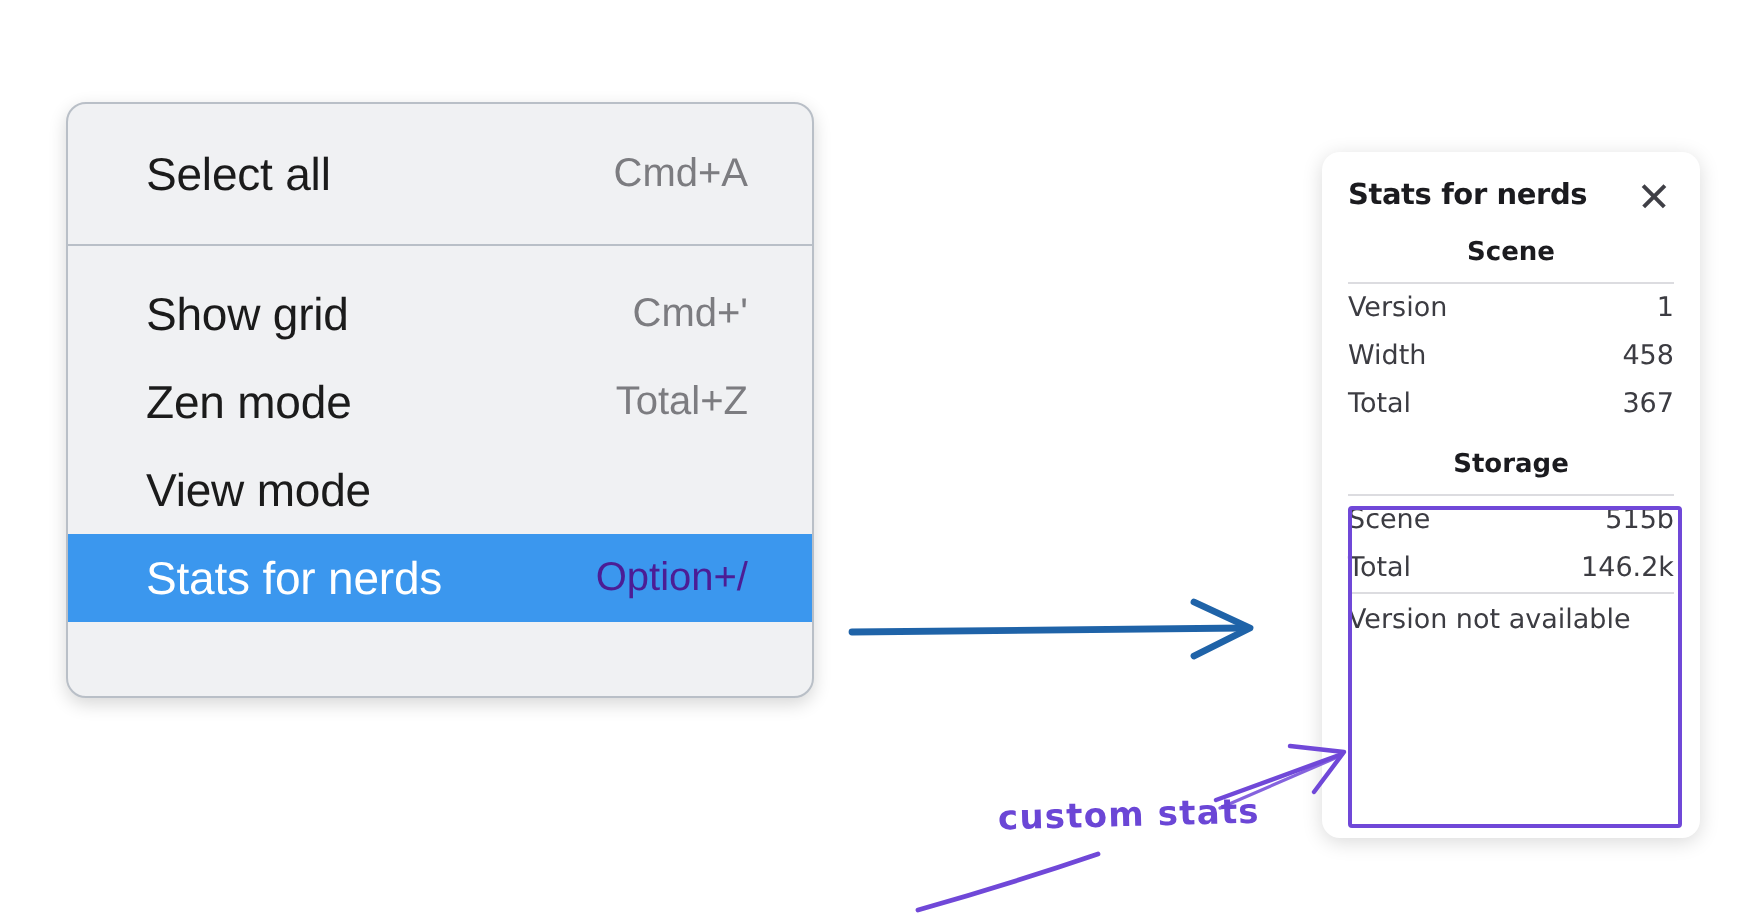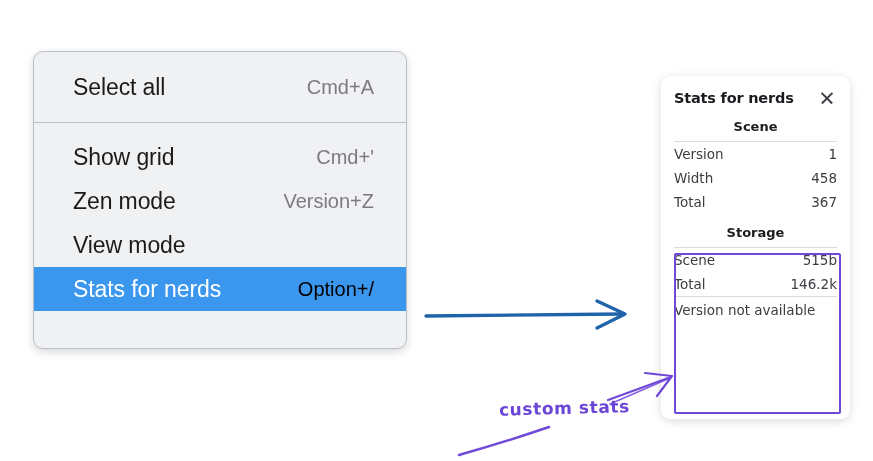--- a/index.html
+++ b/index.html
@@ -66,21 +66,21 @@
     color: #7c7c80;
     white-space: nowrap;
   }
   .menu-item.selected {
     background: #3b97ee;
   }
   .menu-item.selected .mi-label {
     color: #ffffff;
   }
   .menu-item.selected .mi-shortcut {
-    color: #000000;
+    color: #4c1d95;
   }
   .menu-tail {
     height: 17px;
   }
 
   
   #stats-panel {
     position: absolute;
     left: 661px;
     top: 76px;
@@ -208,21 +208,21 @@
 
   <div class="menu-sep"></div>
 
   <div class="menu-group group-bottom">
     <div class="menu-item">
       <span class="mi-label">Show grid</span>
       <span class="mi-shortcut">Cmd+'</span>
     </div>
     <div class="menu-item">
       <span class="mi-label">Zen mode</span>
-      <span class="mi-shortcut">Version+Z</span>
+      <span class="mi-shortcut">Total+Z</span>
     </div>
     <div class="menu-item">
       <span class="mi-label">View mode</span>
     </div>
     <div class="menu-item selected">
       <span class="mi-label">Stats for nerds</span>
       <span class="mi-shortcut">Option+/</span>
     </div>
     <div class="menu-tail"></div>
   </div>

